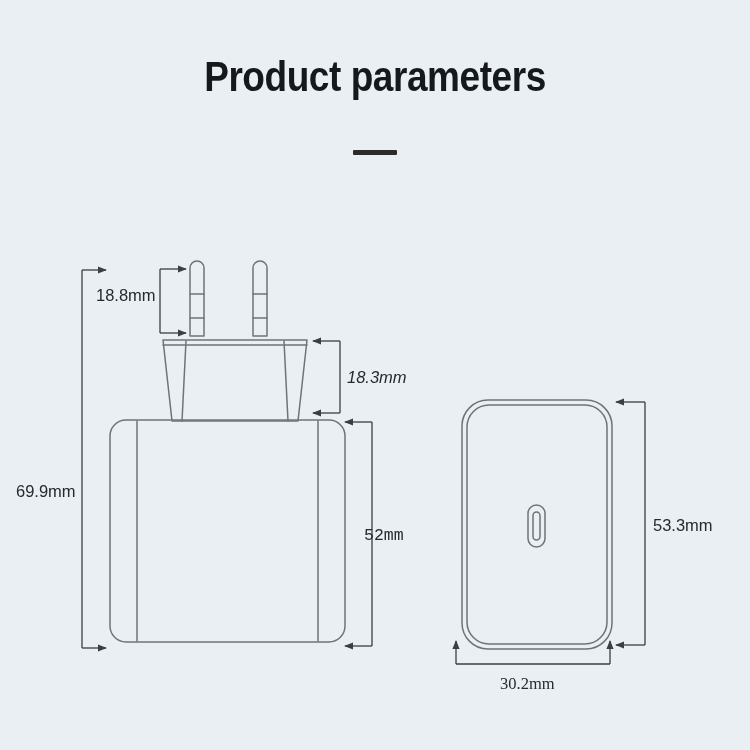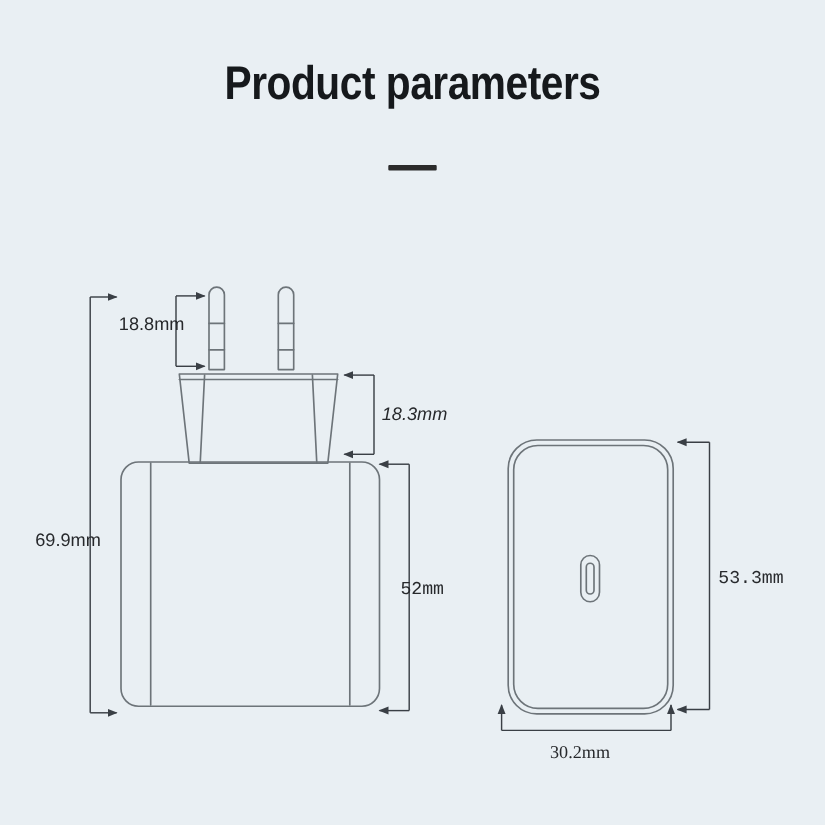--- a/index.html
+++ b/index.html
@@ -146,25 +146,25 @@
       </g>
 
       <g>
         <line x1="456" y1="664" x2="610" y2="664"></line>
         <line x1="456" y1="664" x2="456" y2="641" marker-end="url(#arrL)"></line>
         <line x1="610" y1="664" x2="610" y2="641" marker-end="url(#arrL)"></line>
       </g>
     </g>
   </svg>
 
-  <div class="dim-label" style="left:108px; top:286px;text-align:right;">18.8mm</div>
+  <div class="dim-label" style="left:96px; top:286px;text-align:right;">18.8mm</div>
 
   <div class="dim-label" style="left:347px; top:368px;font-style:italic;">18.3mm</div>
 
-  <div class="dim-label" style="left:16px; top:482px;margin-left:16px;">69.9mm</div>
+  <div class="dim-label" style="left:16px; top:482px;">69.9mm</div>
 
   <div class="dim-label" style="left:364px; top:526px;font-family:Liberation Mono, monospace;">52mm</div>
 
-  <div class="dim-label" style="left:653px; top:516px;font-family:Liberation Mono, monospace;">53.3mm</div>
+  <div class="dim-label" style="left:653px; top:516px;">53.3mm</div>
 
   <div class="dim-label" style="left:500px; top:674px;font-family:Liberation Serif, serif;">30.2mm</div>
 
 </div>
 
 </body></html>

